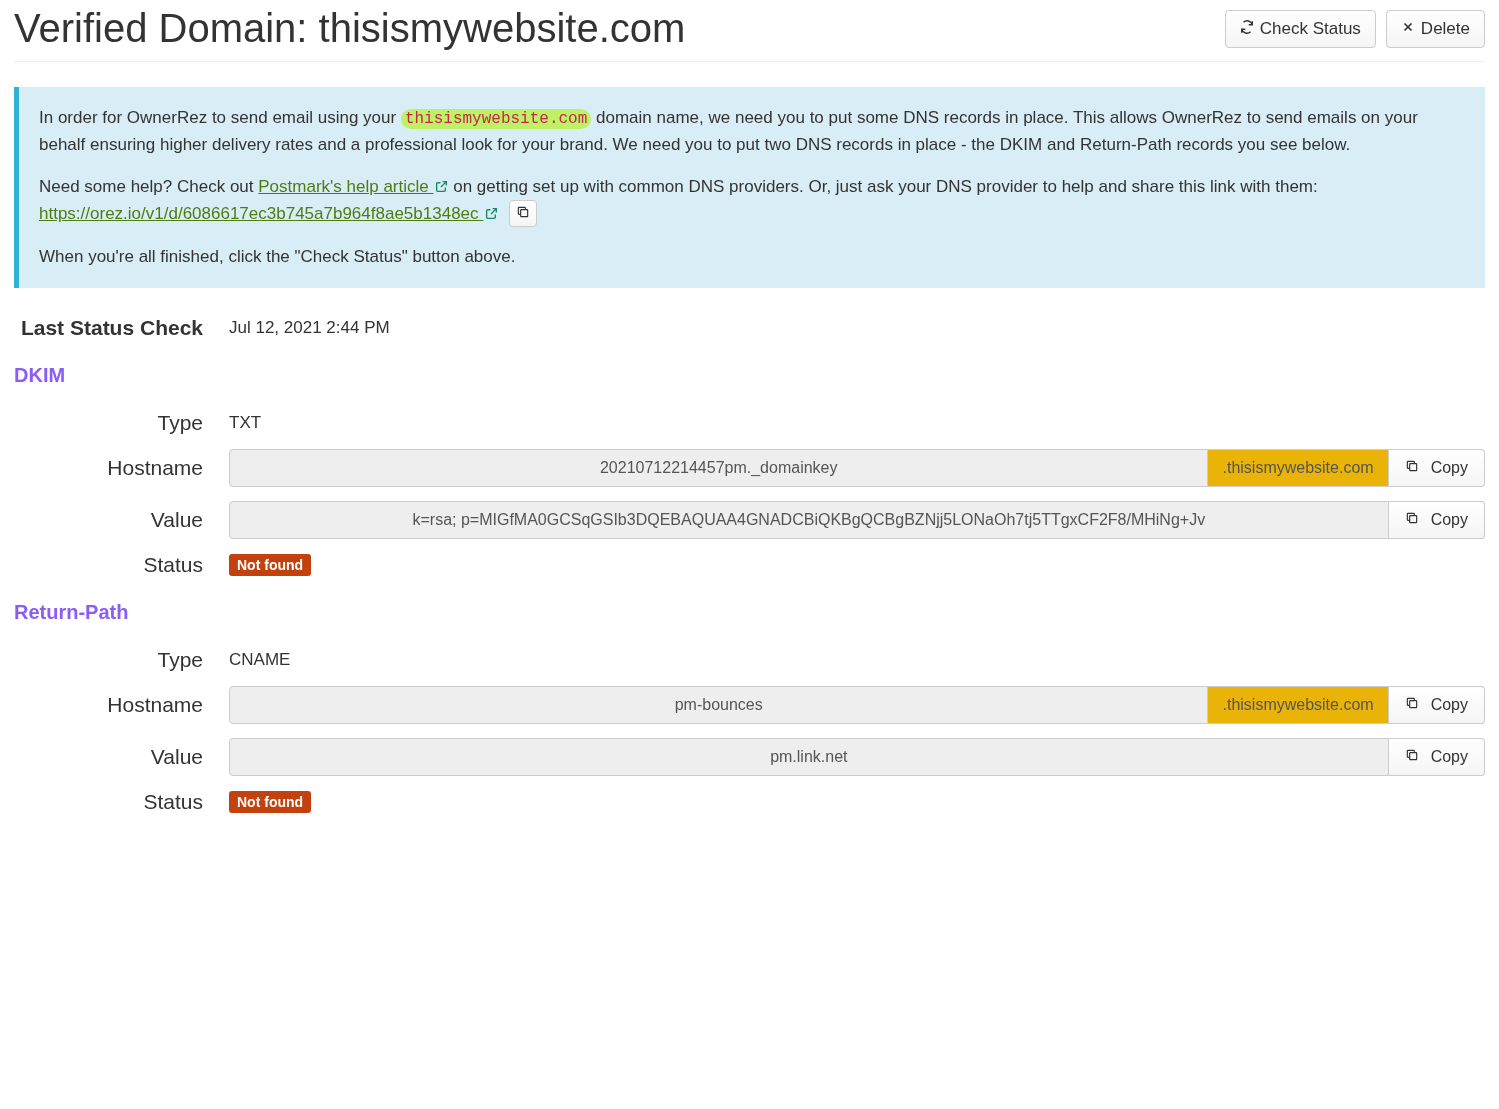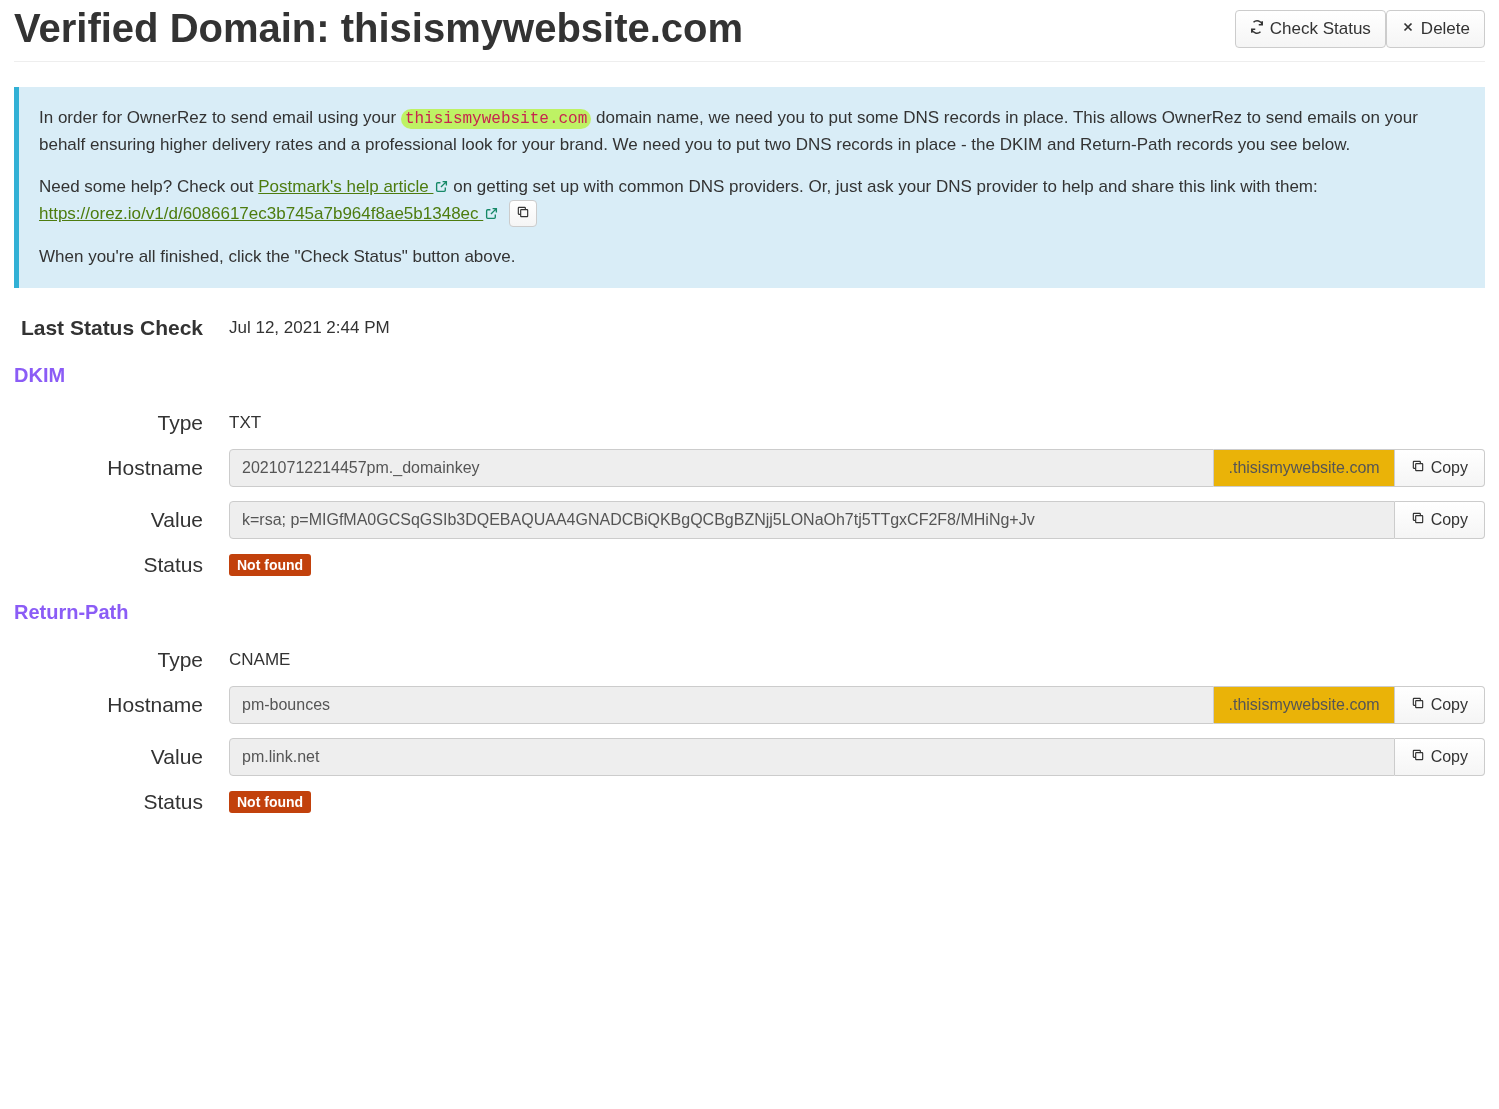--- a/index.html
+++ b/index.html
@@ -17,26 +17,27 @@
   .header {
     display: flex;
     align-items: center;
     justify-content: space-between;
     padding: 6px 0 10px 0;
     border-bottom: 1px solid #eee;
     margin-bottom: 25px;
   }
   .header h1 {
     font-size: 40px;
-    font-weight: 700;
+    font-weight: 400;
     margin: 0;
     color: #333;
   }
   .header-actions {
     display: flex;
+    gap: 10px;
   }
   .btn {
     display: inline-flex;
     align-items: center;
     gap: 6px;
     background: linear-gradient(#fff, #f5f5f5);
     border: 1px solid #ccc;
     border-radius: 4px;
     padding: 8px 14px;
     font-size: 17px;
@@ -125,36 +126,37 @@
     min-width: 0;
     background: #eee;
     border: 1px solid #ccc;
     border-radius: 4px 0 0 4px;
     padding: 9px 12px;
     font-size: 16px;
     color: #555;
     white-space: nowrap;
     overflow: hidden;
     text-overflow: ellipsis;
+    text-align: center;
   }
   .input-group .fld.solo {
     border-radius: 4px 0 0 4px;
   }
   .input-group .addon {
     background: #eab308;
     border: 1px solid #ccc;
     border-left: none;
     padding: 9px 14px;
     font-size: 16px;
     color: #555;
   }
   .input-group .copy-btn {
     display: inline-flex;
     align-items: center;
-    gap: 6px;
+    gap: 12px;
     background: linear-gradient(#fff, #f5f5f5);
     border: 1px solid #ccc;
     border-left: none;
     border-radius: 0 4px 4px 0;
     padding: 0 16px;
     font-size: 16px;
     color: #333;
     cursor: pointer;
   }
   .input-group .copy-btn svg { width: 14px; height: 14px; }

